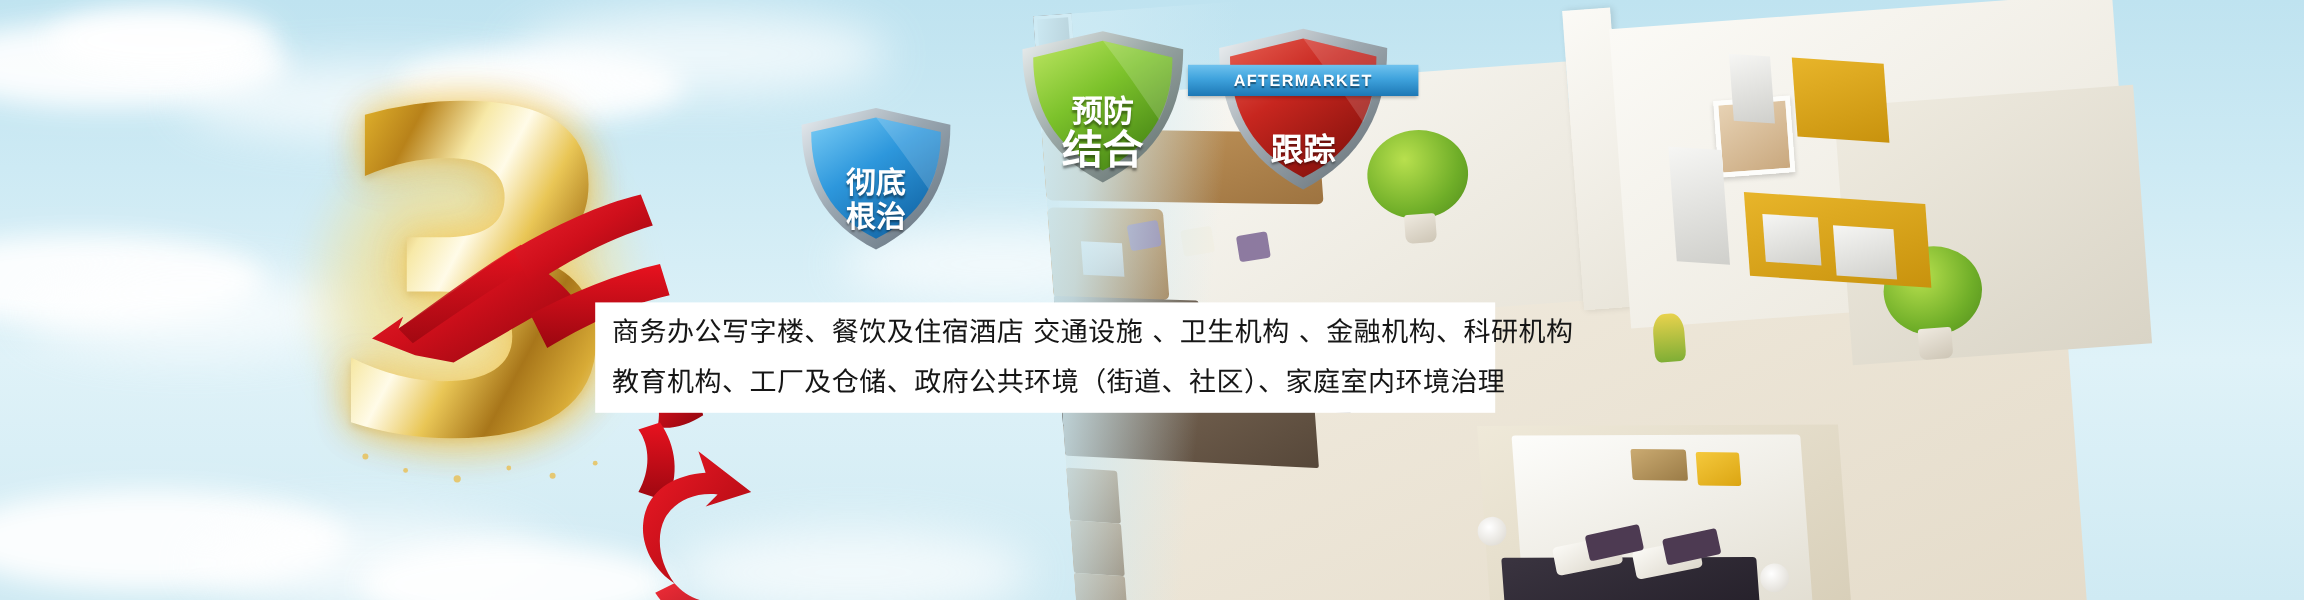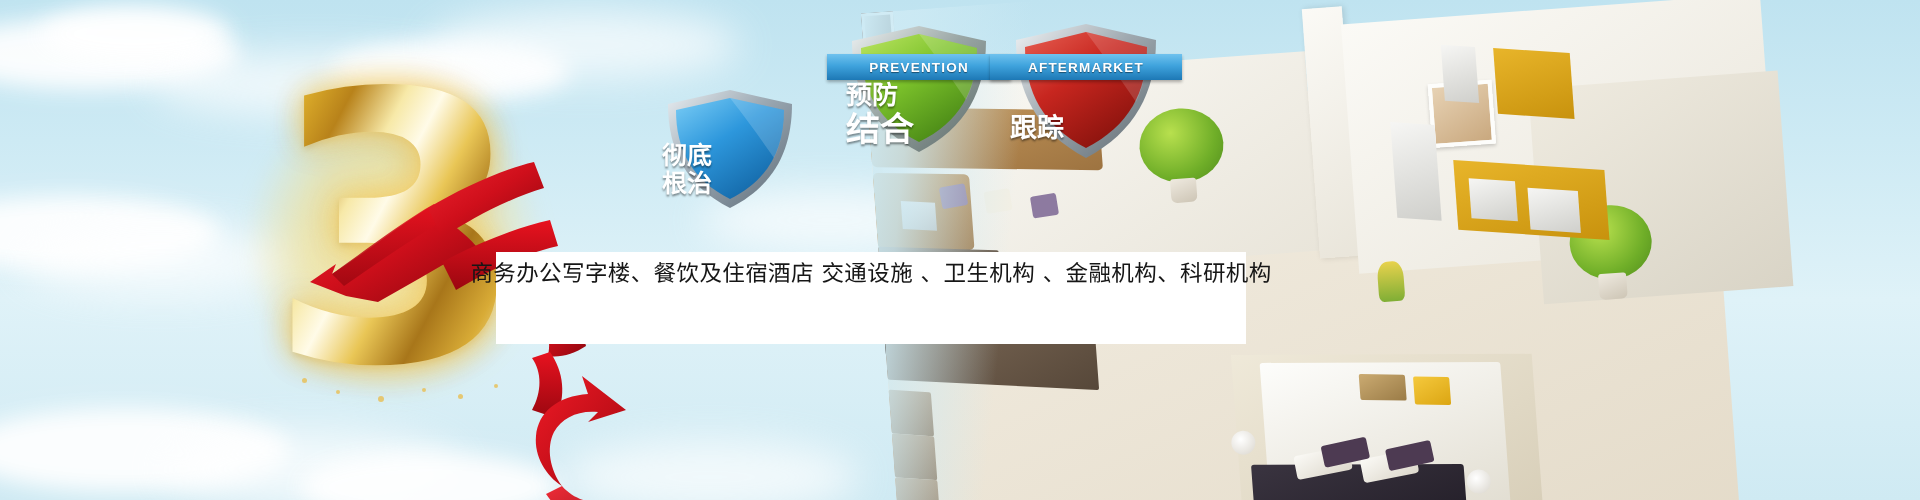--- a/index.html
+++ b/index.html
@@ -76,31 +76,31 @@
   .shield{position:absolute;}
   .shield .body{position:relative;width:100%;height:100%;}
   .shield .banner{
     position:absolute;left:-13%;width:126%;height:26px;
     display:flex;align-items:center;justify-content:center;
     color:#ffffff;font-weight:700;letter-spacing:1.2px;
     text-shadow:0 1px 1px rgba(0,0,0,.45);
     font-family:"Liberation Sans","DejaVu Sans",sans-serif;
   }
   .shield .cn{
-    position:absolute;left:0;width:100%;text-align:left;
+    position:absolute;left:0;width:100%;text-align:center;
     color:#ffffff;font-weight:700;line-height:1.04;
-    font-family:Liberation Sans, sans-serif;
+    font-family:Liberation Mono, monospace;
     text-shadow:0 2px 2px rgba(0,0,0,.42);
   }
 
   
   #panel{
     position:absolute;left:496px;top:252px;width:750px;height:92px;
     background:#ffffff;
-    display:flex;justify-content:center;
+    display:flex;flex-direction:column;justify-content:center;
     padding:0 14px;box-sizing:border-box;
   }
   #panel .line{
     font-family:"DejaVu Sans","Liberation Sans",sans-serif;
     font-size:22.5px;color:#161616;line-height:42px;white-space:nowrap;
     letter-spacing:.4px;
   }
 
   
   #headline{
@@ -278,23 +278,20 @@
           <linearGradient id="sh2i" x1="0.15" y1="0" x2="0.85" y2="1">
             <stop offset="0%" stop-color="#b3e05a"></stop>
               <stop offset="40%" stop-color="#7cc22b"></stop>
             <stop offset="100%" stop-color="#3f7d12"></stop>
           </linearGradient>
         </defs>
         <path d="M73,2 L140,17 C140,66 120,104 73,128 C26,104 6,66 6,17 Z" fill="url(#sh2o)"></path>
         <path d="M73,10 L131,24 C131,66 114,98 73,118 C32,98 15,66 15,24 Z" fill="url(#sh2i)"></path>
         <path d="M73,10 L131,24 C131,44 128,60 120,76 C105,54 90,32 73,10 Z" fill="#ffffff" opacity=".17"></path>
       </svg>
-      <div class="banner" style="top:30px;font-size:13.5px;
-                  background:linear-gradient(180deg,#6fc2ee,#3fa3dd 45%,#1d78b5);
-                  box-shadow:0 2px 3px rgba(0,0,0,.3);">PREVENTION</div>
       <div class="cn" style="top:58px;font-size:26px;">预防</div>
       <div class="cn" style="top:88px;font-size:34px;">结合</div>
     </div>
   </div>
 
   <div class="shield" style="left:1010px;top:22px;width:152px;height:138px;">
     <div class="body">
       <svg viewBox="0 0 152 138" style="position:absolute;inset:0;width:100%;height:100%;">
         <defs>
           <linearGradient id="sh3o" x1="0" y1="0" x2="1" y2="1">
@@ -314,16 +311,17 @@
       </svg>
       <div class="banner" style="top:32px;font-size:13.5px;
                   background:linear-gradient(180deg,#6fc2ee,#3fa3dd 45%,#1d78b5);
                   box-shadow:0 2px 3px rgba(0,0,0,.3);">AFTERMARKET</div>
       <div class="cn" style="top:92px;font-size:27px;">跟踪</div>
     </div>
   </div>
 
   <div id="panel">
     <div class="line">商务办公写字楼、餐饮及住宿酒店 交通设施 、卫生机构 、金融机构、科研机构</div>
+    <div class="line">教育机构、工厂及仓储、政府公共环境（街道、社区）、家庭室内环境治理</div>
   </div>
 
 
 </div>
 
 </body></html>

